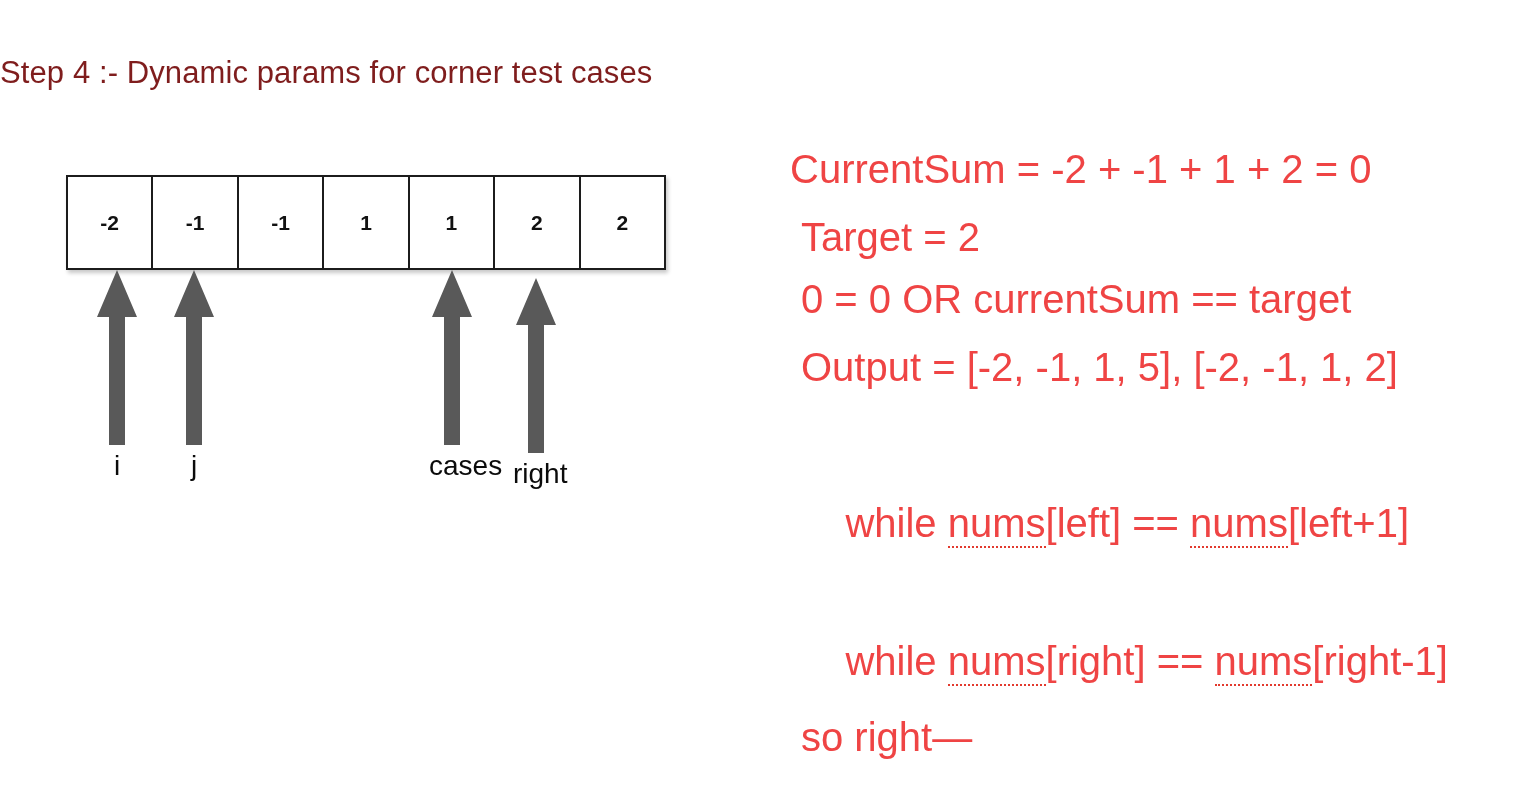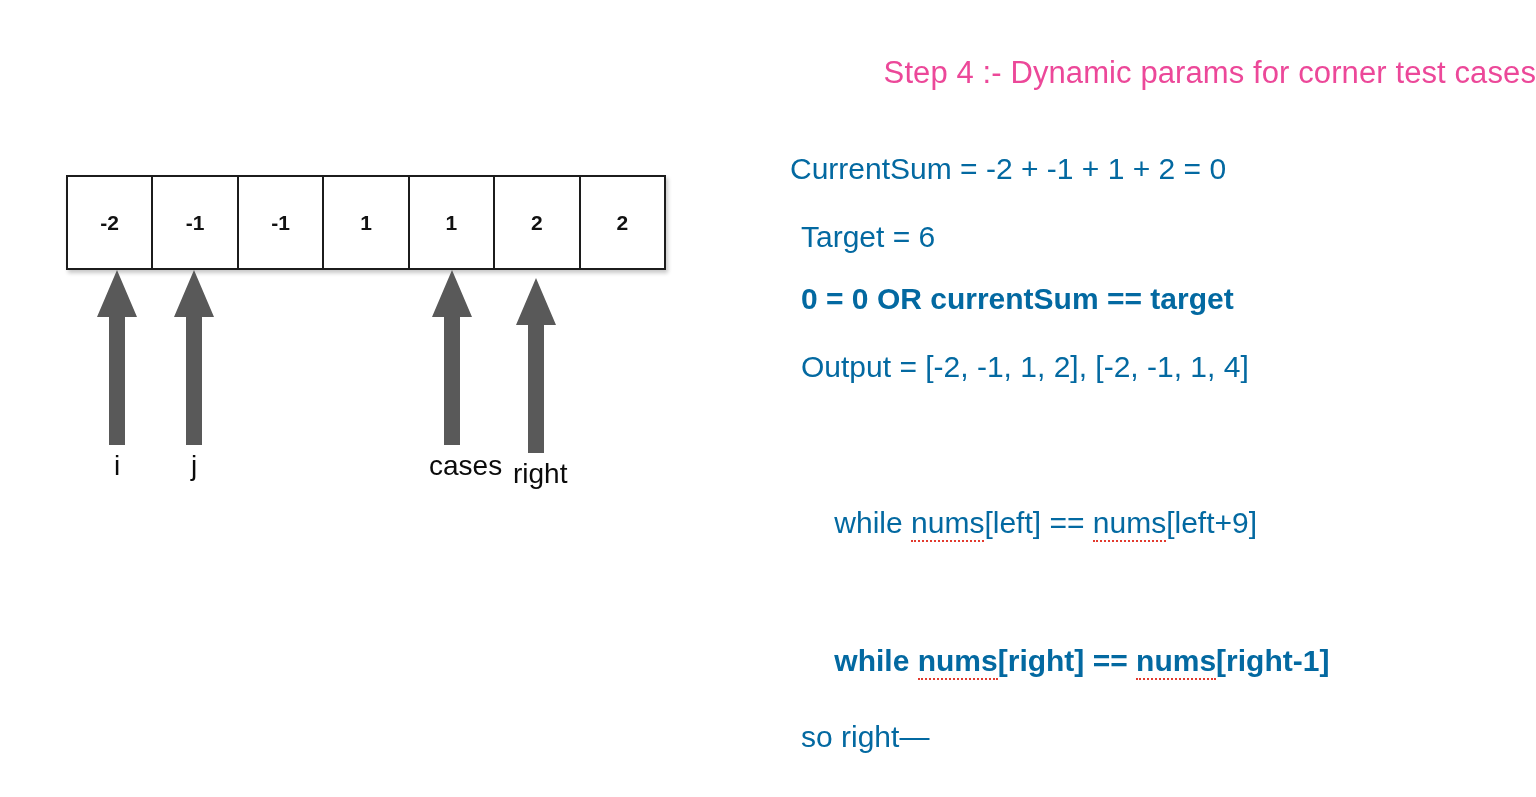--- a/index.html
+++ b/index.html
@@ -17,25 +17,25 @@
     color: #000000;
     -webkit-font-smoothing: antialiased;
   }
 
   
   #slide-title {
     position: absolute;
     left: 0;
     top: 55px;
     width: 1536px;
-    text-align: right;
+    text-align: left;
     font-size: 31px;
     font-weight: 400;
     letter-spacing: 0.1px;
-    color: #ec4899;
+    color: #7f1d1d;
     white-space: nowrap;
   }
 
   
   #array-diagram {
     position: absolute;
     left: 66px;
     top: 175px;
     width: 600px;
     height: 95px;
@@ -87,27 +87,27 @@
   }
 
   
   #notes {
     position: absolute;
     left: 790px;
     top: 150px;
     width: 720px;
   }
   .note-line {
-    font-size: 30px;
+    font-size: 40px;
     line-height: 38px;
-    color: #0369a1;
+    color: #ef4444;
     white-space: pre-wrap;
   }
   .note-gap-lg { margin-top: 30px; }
-  .note-gap-md { margin-top: 24px; font-weight: bold; }
+  .note-gap-md { margin-top: 24px; }
   .note-indent { padding-left: 11px; }
   .note-block-gap { margin-top: 80px; }
 
   
   .misspell {
     border-bottom: 2px dotted #e23a2e;
     padding-bottom: 1px;
   }
 </style>
 </head>
@@ -154,28 +154,28 @@
   <svg class="arrow-svg" width="46" height="175" viewBox="0 0 46 175">
     <polygon points="23,0 43,47 31,47 31,175 15,175 15,47 3,47" fill="#595959"></polygon>
   </svg>
   <span class="pointer-label">right</span>
 </div>
 
 <div id="notes">
 
   <div class="note-line">CurrentSum = -2 + -1 + 1 + 2 = 0</div>
 
-  <div class="note-line note-gap-lg note-indent">Target = 6</div>
+  <div class="note-line note-gap-lg note-indent">Target = 2</div>
 
   <div class="note-line note-gap-md note-indent">0 = 0 OR currentSum == target</div>
 
-  <div class="note-line note-gap-lg note-indent">Output = [-2, -1, 1, 2], [-2, -1, 1, 4]</div>
+  <div class="note-line note-gap-lg note-indent">Output = [-2, -1, 1, 5], [-2, -1, 1, 2]</div>
 
   <div class="note-line note-block-gap note-indent">
-    <span>while </span><span class="misspell">nums</span><span>[left] == </span><span class="misspell">nums</span><span>[left+9]</span>
+    <span>while </span><span class="misspell">nums</span><span>[left] == </span><span class="misspell">nums</span><span>[left+1]</span>
   </div>
 
   <div class="note-line note-gap-md note-indent">
     <span>while </span><span class="misspell">nums</span><span>[right] == </span><span class="misspell">nums</span><span>[right-1]</span>
   </div>
   <div class="note-line note-indent">so right—</div>
 
 </div>
 
 </body></html>

